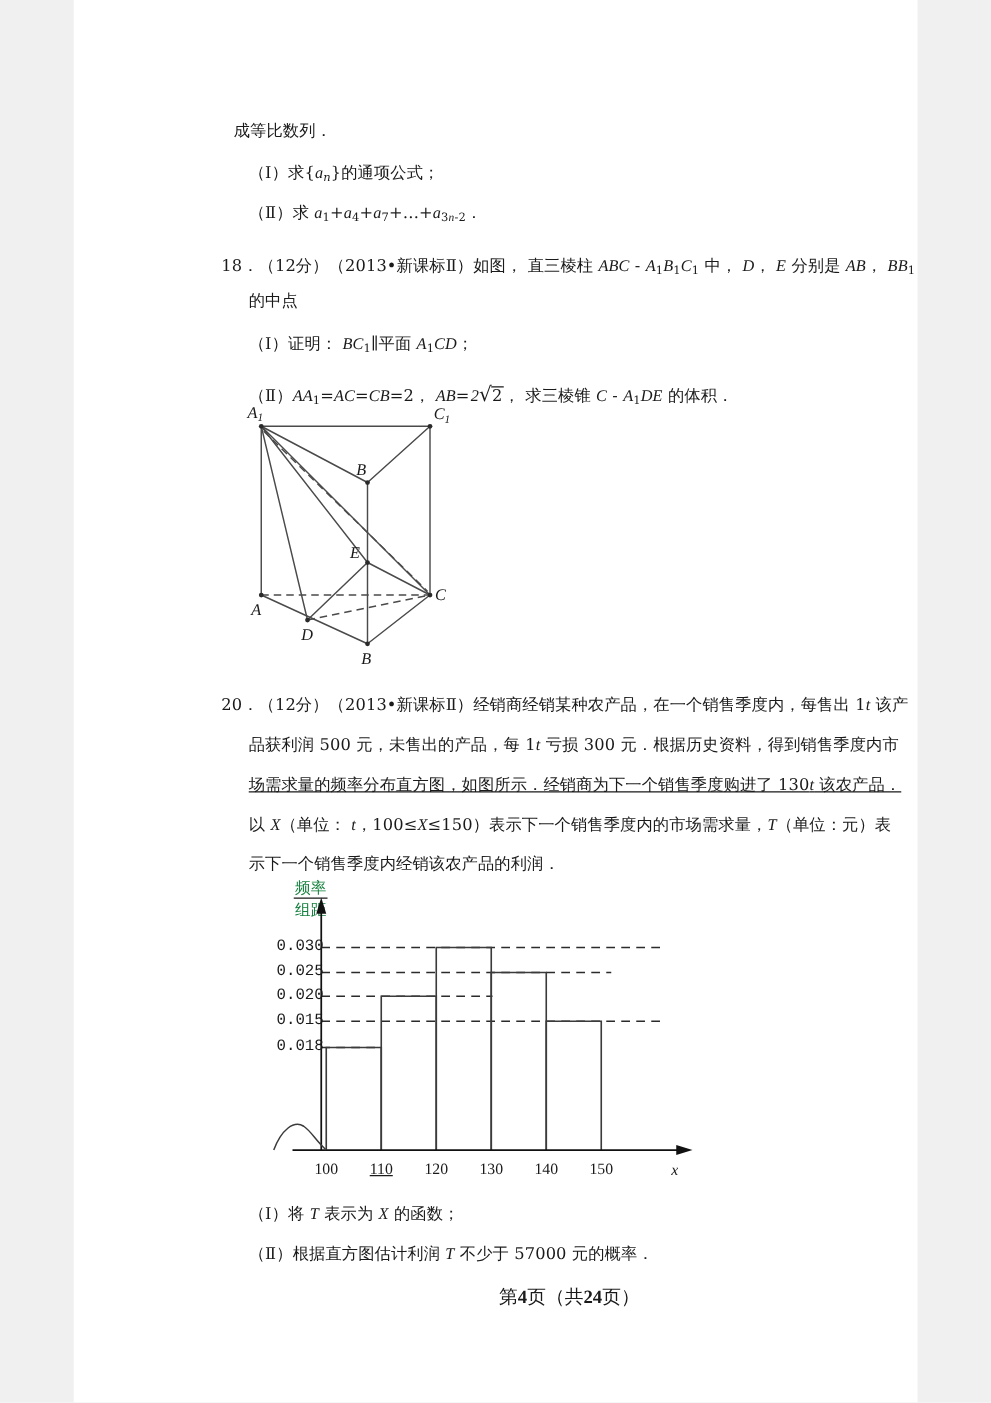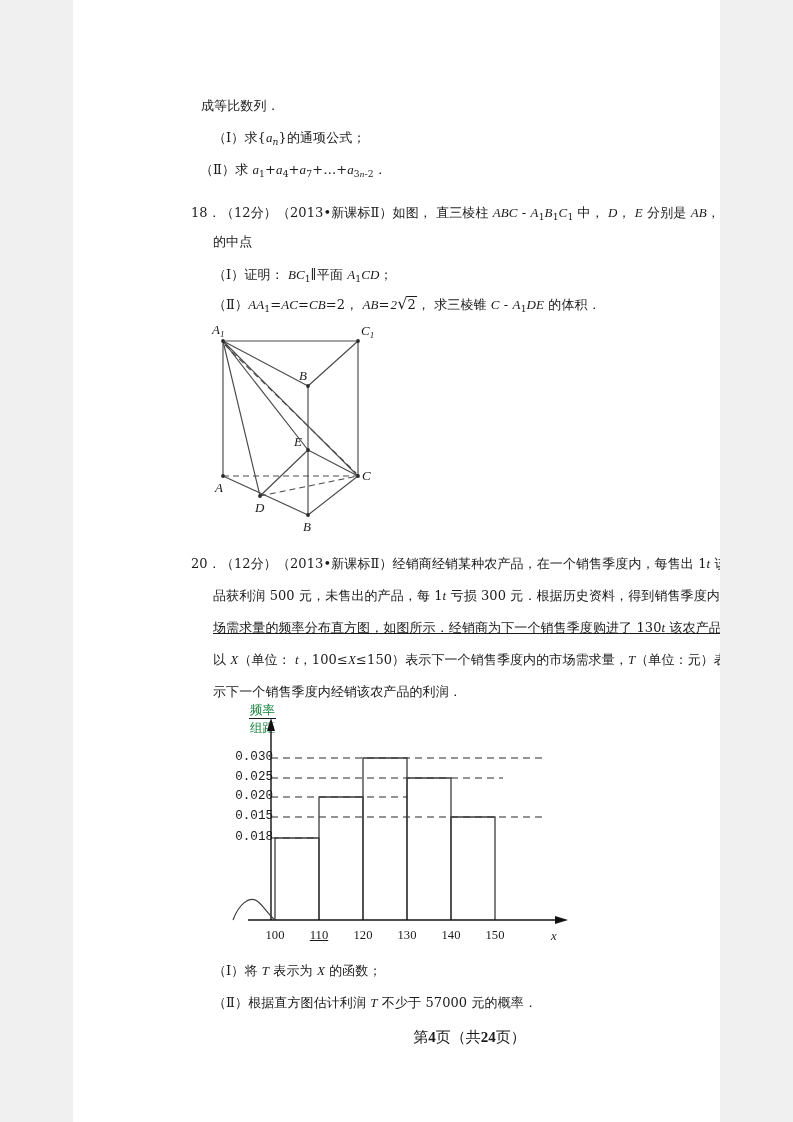--- a/index.html
+++ b/index.html
@@ -9,20 +9,21 @@
   }
   .page {
     position: relative;
     width: 647px;
     height: 1122px;
     background: #ffffff;
     margin: 0 auto;
     overflow: hidden;
     font-family: "Liberation Serif", "DejaVu Serif", serif;
     color: #1a1a1a;
+    padding-left: 28px;
   }
   .content {
     position: absolute;
     left: 0;
     top: 0;
     width: 793px;
   }
 
   
   .line {
@@ -35,20 +36,21 @@
   .cn { font-family: "DejaVu Serif", "Liberation Serif", serif; font-size: 13px; }
   .it { font-style: italic; font-family: "Liberation Serif", serif; }
   .sub { font-size: 9.2px; vertical-align: -0.28em; font-style: italic; }
   .subn { font-size: 9.2px; vertical-align: -0.28em; }
 
   .sqrt-wrap {
     display: inline-block;
     position: relative;
     font-style: italic;
     padding-left: 1px;
+    margin-top: 12px;
   }
   .sqrt-sym { font-size: 16px; font-style: normal; }
   .sqrt-body {
     border-top: 1px solid #1a1a1a;
     padding: 0 1px 0 1px;
     margin-left: -1px;
     font-style: normal;
   }
 
   
@@ -122,21 +124,21 @@
 
 <div class="page">
   <div class="content">
 
     <div class="line cn" style="left:128px; top:96px;">成等比数列．</div>
 
     <div class="line cn" style="left:140px; top:128px;">
       <span>（Ⅰ）求{<span class="it">a</span><span class="sub">n</span>}的通项公式；</span>
     </div>
 
-    <div class="line cn" style="left:127px; top:160px;">
+    <div class="line cn" style="left:140px; top:160px;">
       <span>（Ⅱ）求 <span class="it">a</span><span class="subn">1</span>+<span class="it">a</span><span class="subn">4</span>+<span class="it">a</span><span class="subn">7</span>+…+<span class="it">a</span><span class="subn">3<span class="it">n</span>-2</span>．</span>
     </div>
 
     <div class="line cn" style="left:118px; top:203px;">
       <span>18．</span><span>（12分）</span><span>（2013•新课标Ⅱ）</span>如图，&nbsp;直三棱柱&nbsp;<span class="it">ABC</span>&nbsp;-&nbsp;<span class="it">A</span><span class="subn">1</span><span class="it">B</span><span class="subn">1</span><span class="it">C</span><span class="subn">1</span>&nbsp;中，&nbsp;<span class="it">D</span>，&nbsp;<span class="it">E</span>&nbsp;分别是&nbsp;<span class="it">AB</span>，&nbsp;<span class="it">BB</span><span class="subn">1</span>
     </div>
     <div class="line cn" style="left:140px; top:232px;">的中点</div>
 
     <div class="line cn" style="left:140px; top:265px;">
       <span>（Ⅰ）</span>证明：&nbsp;<span class="it">BC</span><span class="subn">1</span>∥平面&nbsp;<span class="it">A</span><span class="subn">1</span><span class="it">CD</span>；

